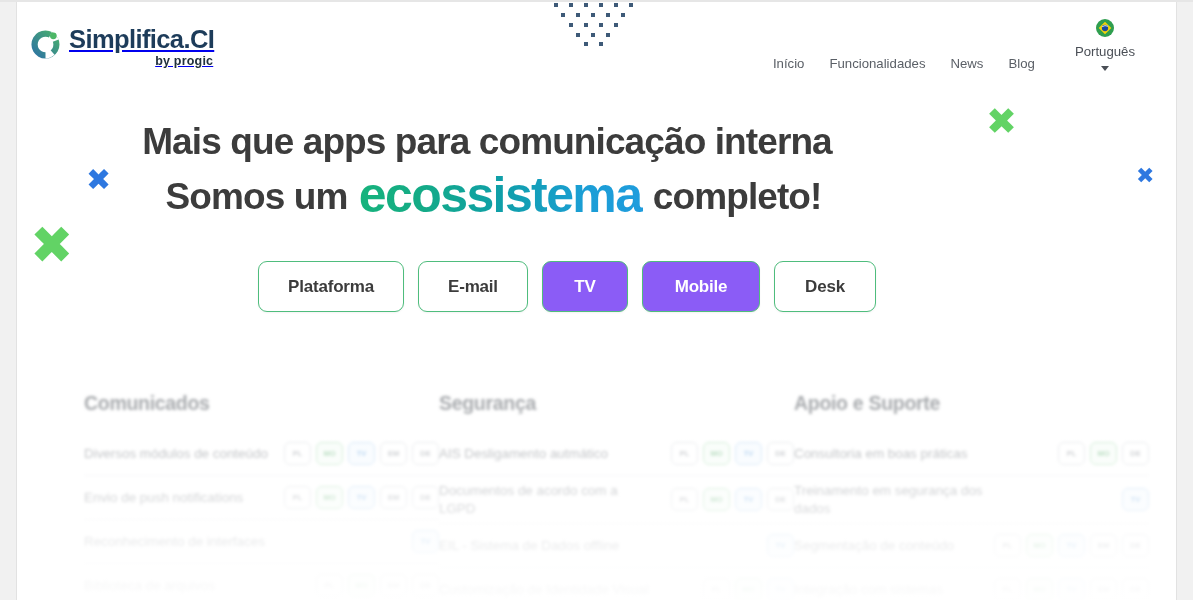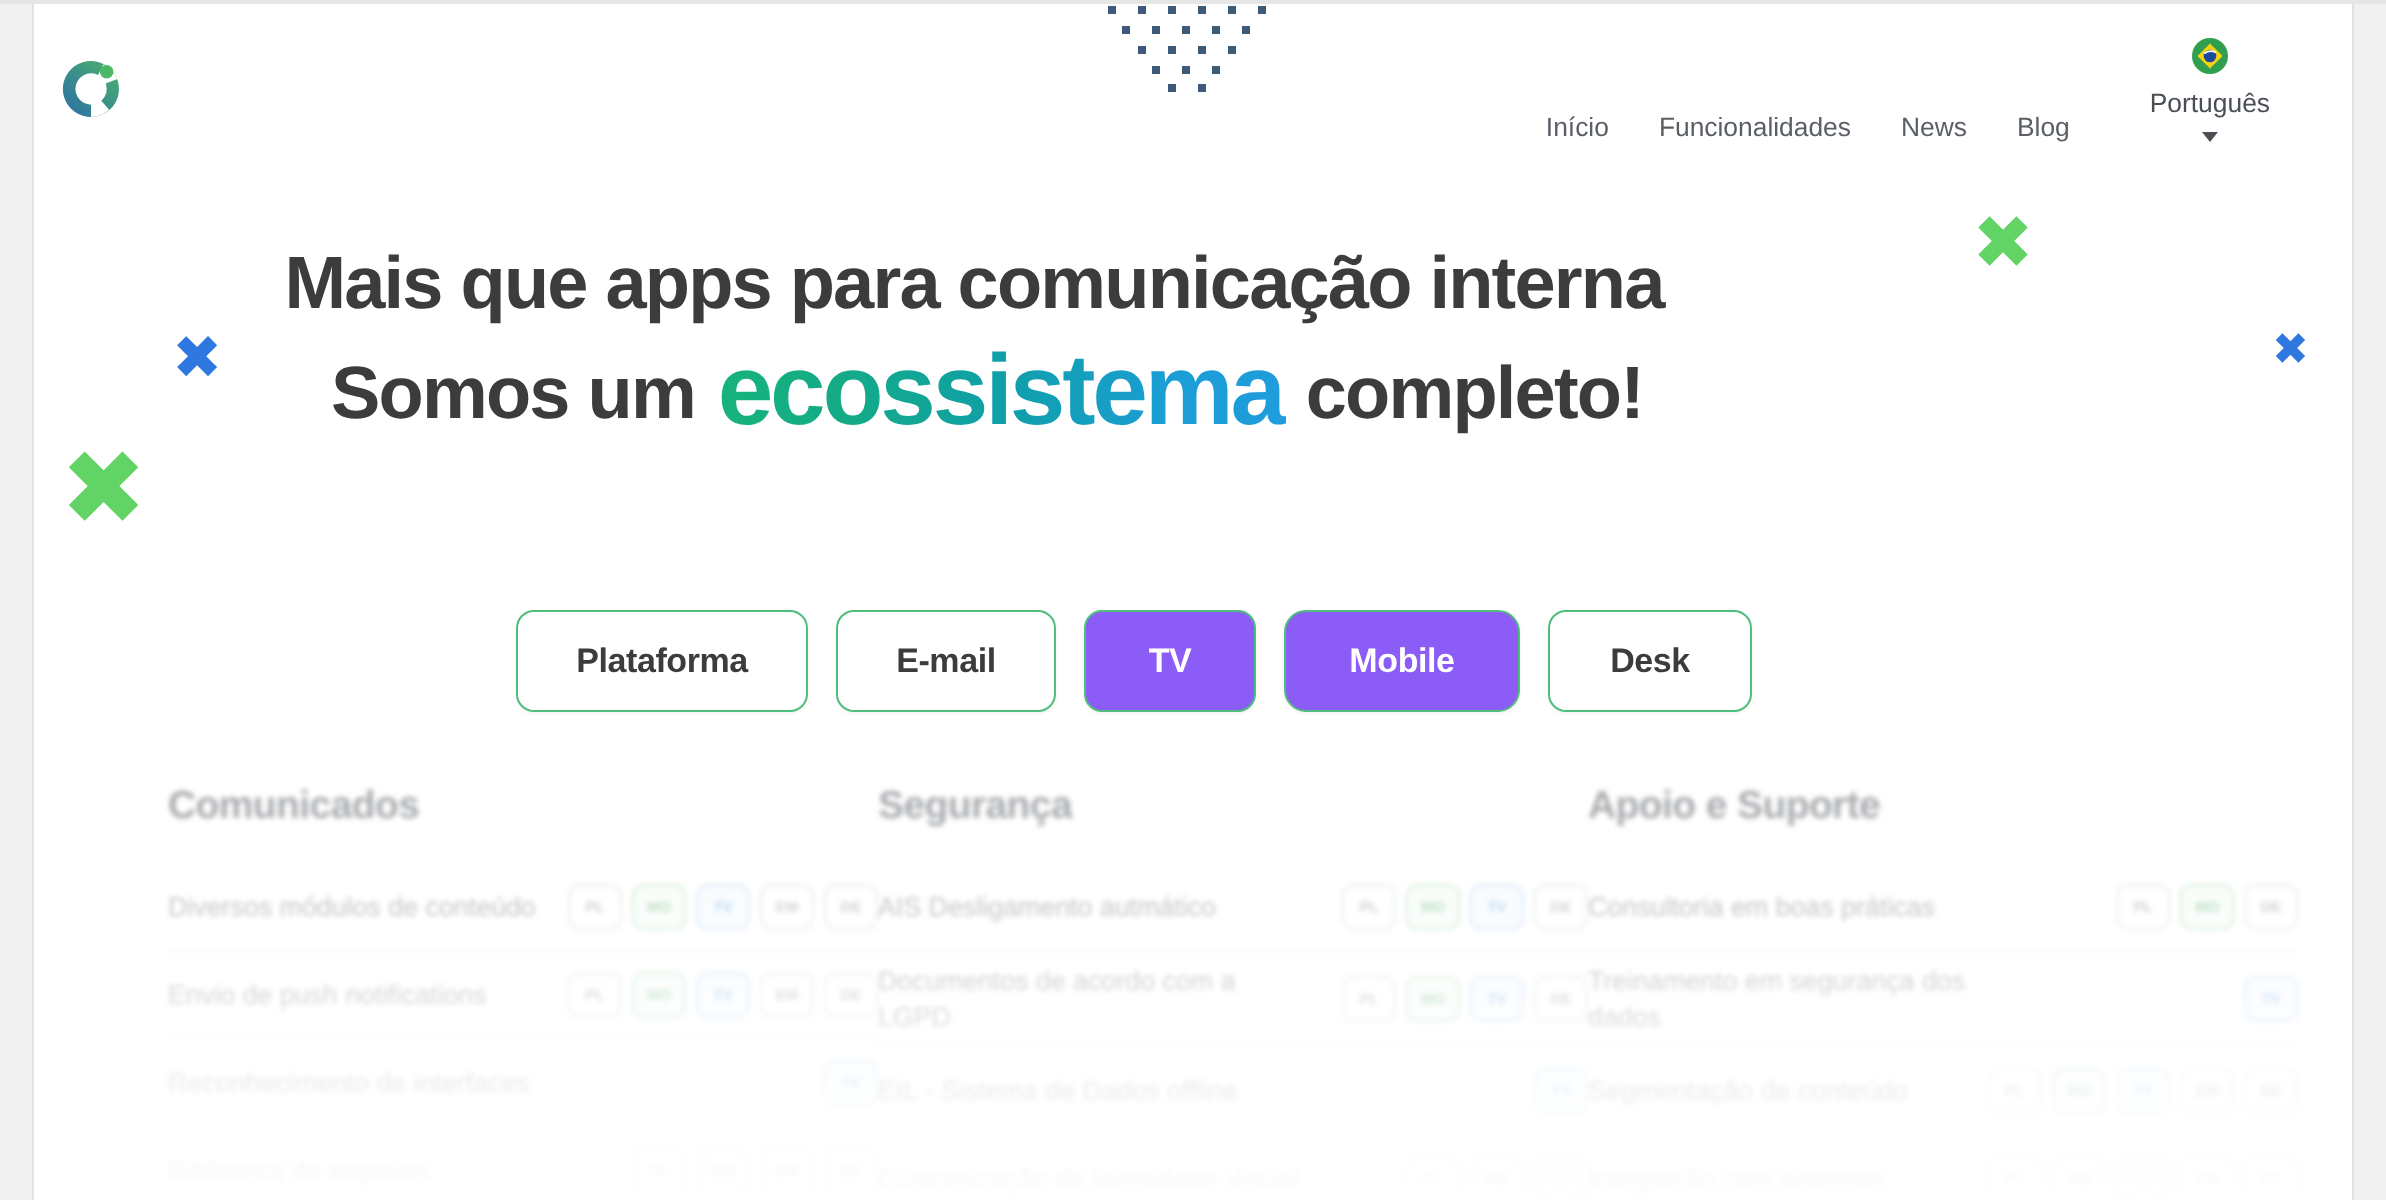--- a/index.html
+++ b/index.html
@@ -184,21 +184,20 @@
   
   .tabs {
     position: absolute;
     left: 0;
     top: 261px;
     width: 1134px;
     display: flex;
     justify-content: center;
     gap: 14px;
     z-index: 10;
-    margin-top: 44px;
   }
   .tab {
     height: 51px;
     min-width: 90px;
     padding: 0 22px;
     border-radius: 9px;
     display: flex;
     align-items: center;
     justify-content: center;
     font-size: 17px;
@@ -212,21 +211,21 @@
     white-space: nowrap;
   }
   .tab.active {
     background: #8b5cf6;
     border-color: #4fbd7d;
     color: #ffffff;
   }
   .tab[data-tabname="plataforma"] { min-width: 146px; }
   .tab[data-tabname="e-mail"]     { min-width: 110px; }
   .tab[data-tabname="tv"]         { min-width: 86px; }
-  .tab[data-tabname="mobile"]     { min-width: 118px; border-radius: 11px; }
+  .tab[data-tabname="mobile"]     { min-width: 118px; }
   .tab[data-tabname="desk"]       { min-width: 102px; }
 
   
   .features {
     position: absolute;
     left: 0;
     top: 392px;
     width: 1193px;
     height: 208px;
     padding: 0 60px 0 84px;
@@ -354,20 +353,24 @@
             <stop offset="0%" stop-color="#2a6fa8"></stop>
             <stop offset="45%" stop-color="#3a8c8c"></stop>
             <stop offset="100%" stop-color="#4cb767"></stop>
           </linearGradient>
         </defs>
         <path d="M20 3 A17 17 0 1 1 19.9 3 Z M20 10.5 A9.5 9.5 0 1 0 20.1 10.5 Z" fill="url(#lg)" fill-rule="evenodd"></path>
         <path d="M20 20 L36 14 A17 17 0 0 0 27.5 5.2 Z" fill="#ffffff"></path>
         <circle cx="29.5" cy="9.5" r="4.1" fill="#4cb767"></circle>
         <path d="M20 20 L20 37 A17 17 0 0 0 31 32.5 Z" fill="#ffffff"></path>
       </svg>
+      <span class="logo-text-block">
+        <span class="logo-title">Simplifica.CI</span>
+        <span class="logo-sub">by progic</span>
+      </span>
     </a>
 
     <nav class="nav">
       <a href="#">Início</a>
       <a href="#">Funcionalidades</a>
       <a href="#">News</a>
       <a href="#">Blog</a>
 
       <div class="lang">
         <svg class="flag" viewBox="0 0 20 20" xmlns="http://www.w3.org/2000/svg">

